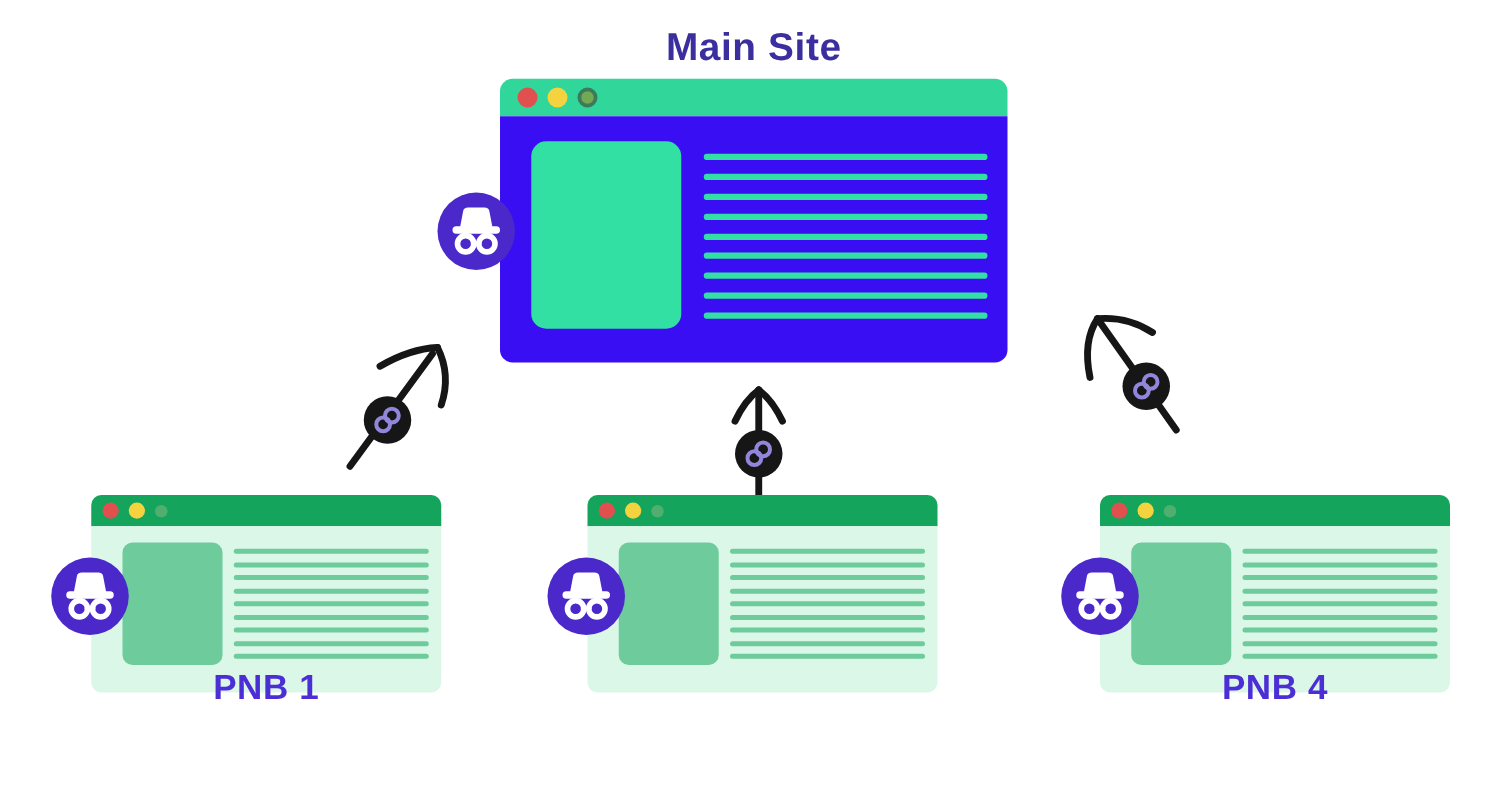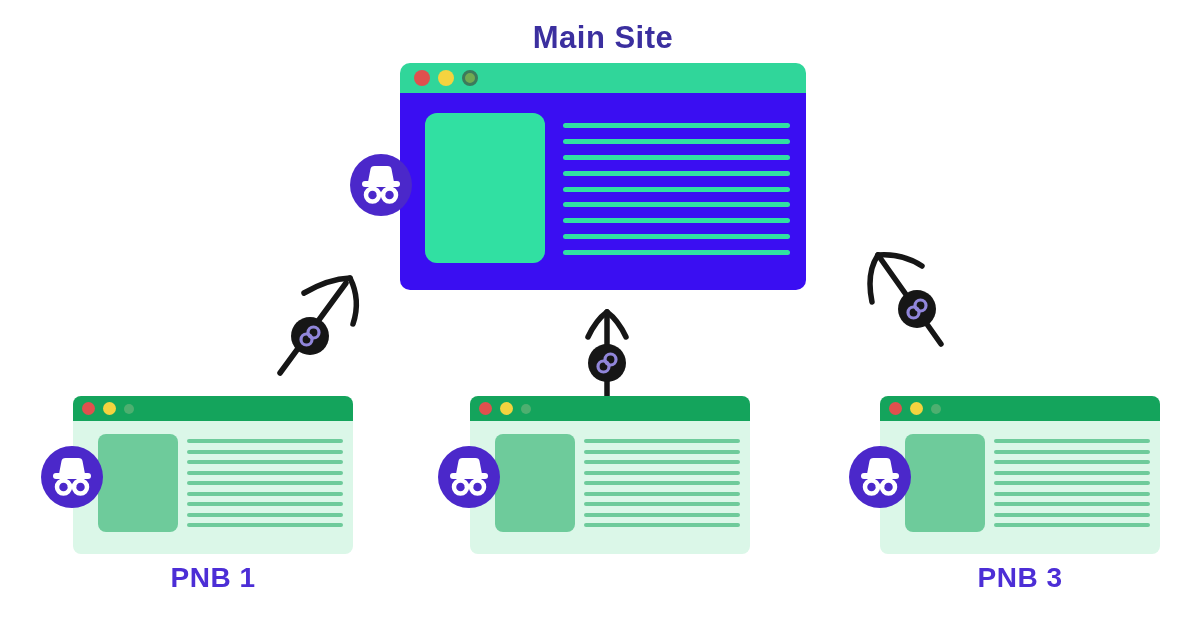--- a/index.html
+++ b/index.html
@@ -58,21 +58,21 @@
   .window.pnb .dot.green{width:10px;height:10px;background:var(--green-pnb);opacity:.85;}
   .window.pnb .window-body{top:25px;background:var(--pnb-body);border-radius:0 0 8px 8px;}
   .window.pnb .thumb{left:25px;top:13px;width:80px;height:98px;border-radius:8px;background:var(--pnb-content);}
   .window.pnb .lines{left:114px;top:18px;width:156px;height:88px;}
   .window.pnb .line{height:4px;border-radius:2px;background:var(--pnb-content);}
 
   .dot.red{background:var(--red);}
   .dot.yellow{background:var(--yellow);}
 
   .pnb-label{
-    position:absolute;top:562px;width:280px;text-align:center;
+    position:absolute;top:534px;width:280px;text-align:center;
     font-size:28px;font-weight:700;color:var(--title-pnb);letter-spacing:.5px;
   }
 
   .badge{position:absolute;width:64px;height:64px;}
   .arrow-svg{position:absolute;overflow:visible;}
 </style>
 </head>
 <body>
 
 <div class="canvas">
@@ -240,15 +240,15 @@
   <div class="badge" style="left:848px;top:445px;">
     <svg viewBox="0 0 64 64" width="64" height="64">
       <circle cx="32" cy="32" r="31" fill="#4b28ca"></circle>
       <path d="M19 29 L21.5 16 Q22 13 25.5 13 L38.5 13 Q42 13 42.5 16 L45 29 Z" fill="#ffffff"></path>
       <rect x="13" y="28" width="38" height="6" rx="3" fill="#ffffff"></rect>
       <circle cx="23.5" cy="42" r="6.5" fill="none" stroke="#ffffff" stroke-width="4.5"></circle>
       <circle cx="40.5" cy="42" r="6.5" fill="none" stroke="#ffffff" stroke-width="4.5"></circle>
       <path d="M29.5 41.5 L34.5 41.5" stroke="#ffffff" stroke-width="3.5" stroke-linecap="round"></path>
     </svg>
   </div>
-  <div class="pnb-label" style="left:880px;">PNB 3</div>
+  <div class="pnb-label" style="left:880px;">PNB 4</div>
 
 </div>
 
 </body></html>

